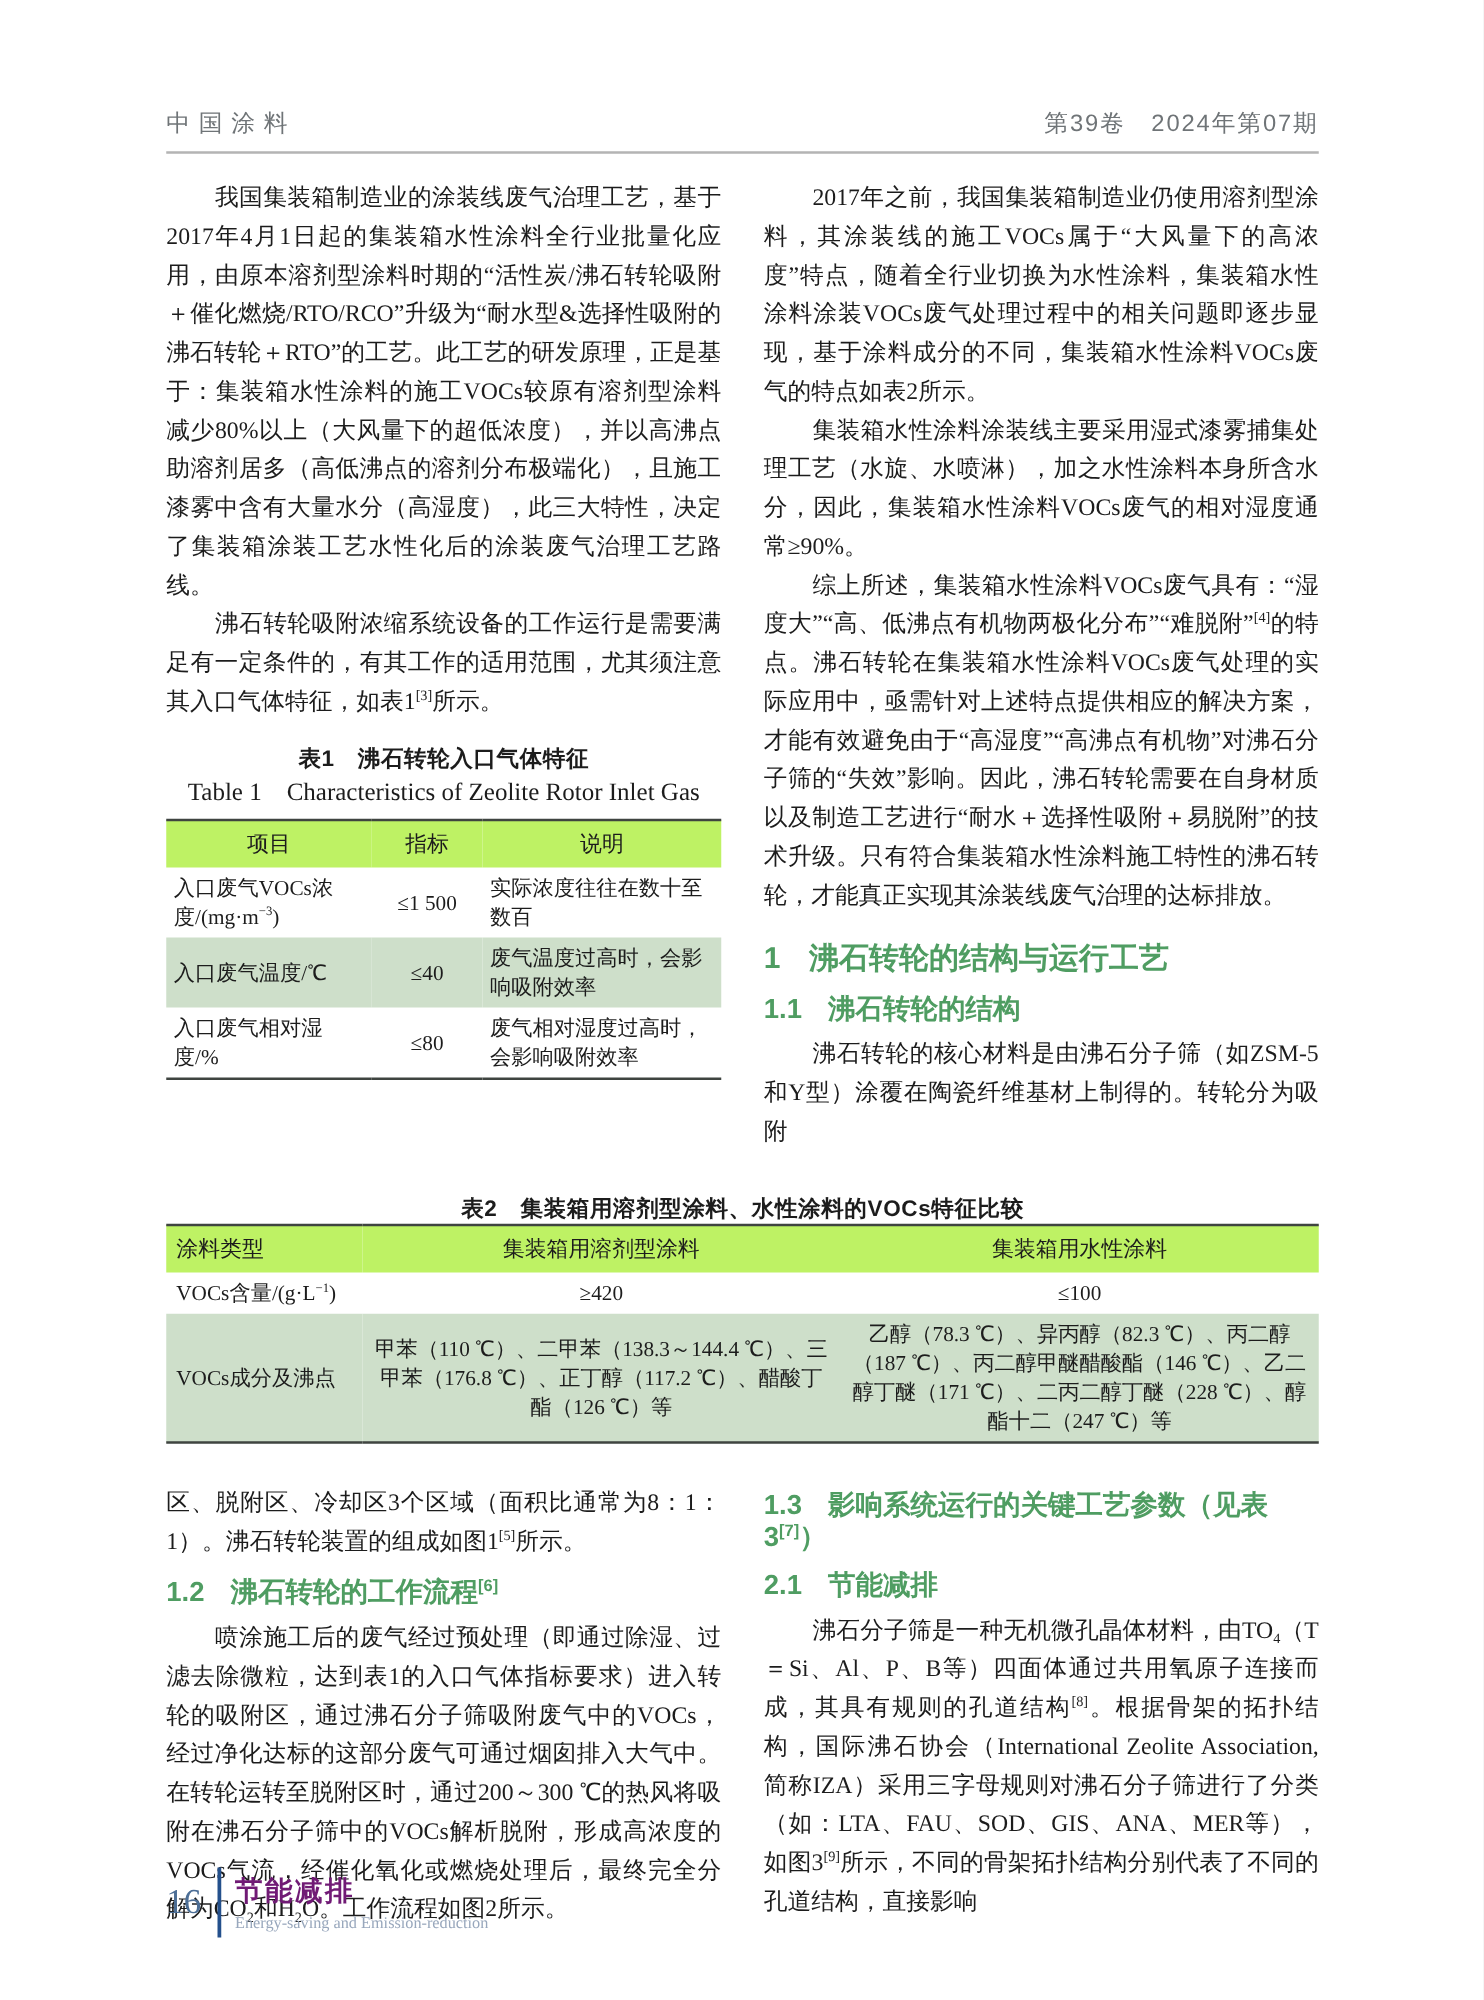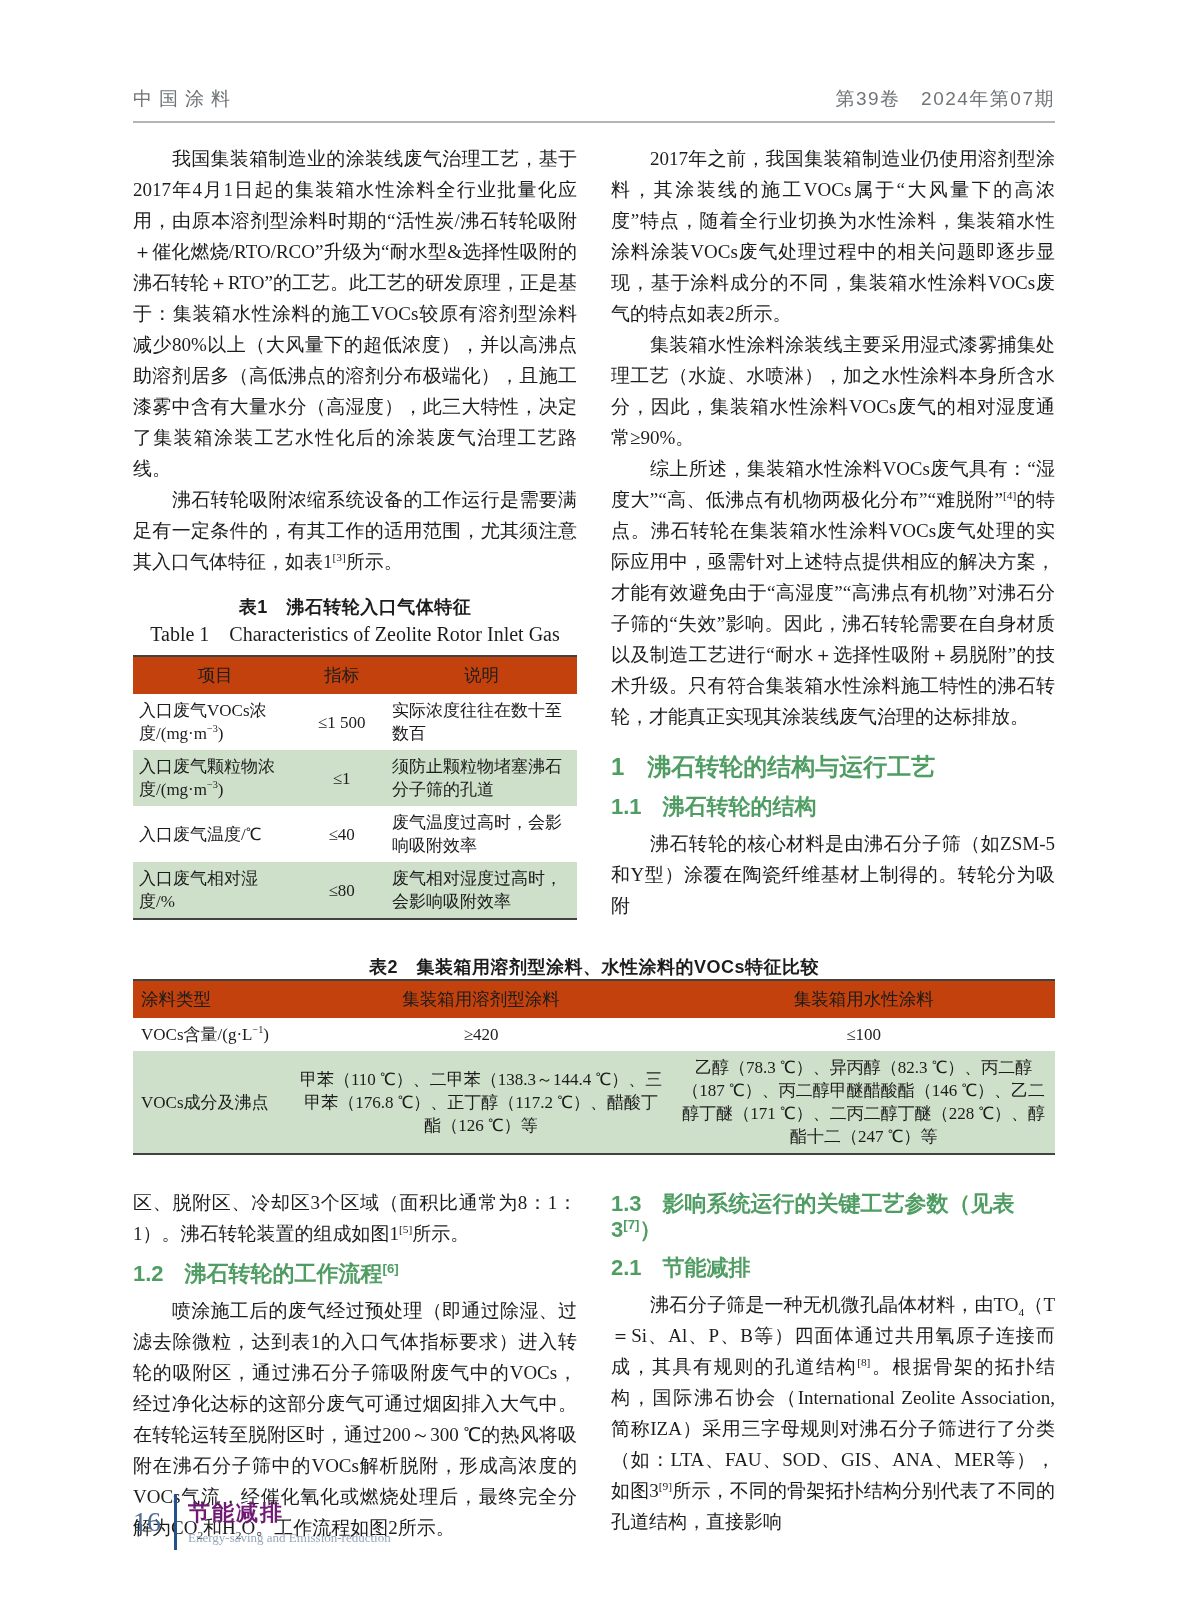--- a/index.html
+++ b/index.html
@@ -51,21 +51,21 @@
   .tcap-en {
     text-align:center; font-family:"Liberation Serif", serif;
     font-weight:normal; font-size:20px; line-height:24px; margin:3px 0 9px;
   }
   table.datatable {
     width:100%; border-collapse:collapse;
     border-top:2px solid #3f4440; border-bottom:2px solid #3f4440;
     font-size:17px;
   }
   table.datatable th {
-    background:#c2410c; font-weight:normal; font-size:17.5px;
+    background:#bef264; font-weight:normal; font-size:17.5px;
     padding:7px 4px; line-height:23px;
   }
   table.datatable td { padding:5px 6px; line-height:23px; vertical-align:middle; }
   table.t1 tbody tr:nth-child(even) { background:#cedfca; }
   table.t1 td.c1 { text-align:left; width:37%; }
   table.t1 td.c2 { text-align:center; width:20%; }
   table.t1 td.c3 { text-align:left; width:43%; }
   table.t2 th.hl { text-align:left; width:17%; padding-left:8px; }
   table.t2 th.hc { text-align:center; width:41.5%; }
   table.t2 td.c1 { text-align:left; padding-left:8px; }
@@ -115,25 +115,20 @@
               <th>项目</th>
               <th>指标</th>
               <th>说明</th>
             </tr>
           </thead>
           <tbody>
             <tr>
               <td class="c1"><span>入口废气VOCs浓度/(mg·m</span><sup>−3</sup><span>)</span></td>
               <td class="c2">≤1 500</td>
               <td class="c3">实际浓度往往在数十至数百</td>
-            </tr>
-            <tr>
-              <td class="c1"><span>入口废气颗粒物浓度/(mg·m</span><sup>−3</sup><span>)</span></td>
-              <td class="c2">≤1</td>
-              <td class="c3">须防止颗粒物堵塞沸石分子筛的孔道</td>
             </tr>
             <tr>
               <td class="c1"><span>入口废气温度/℃</span></td>
               <td class="c2">≤40</td>
               <td class="c3">废气温度过高时，会影响吸附效率</td>
             </tr>
             <tr>
               <td class="c1"><span>入口废气相对湿度/%</span></td>
               <td class="c2">≤80</td>
               <td class="c3">废气相对湿度过高时，会影响吸附效率</td>

